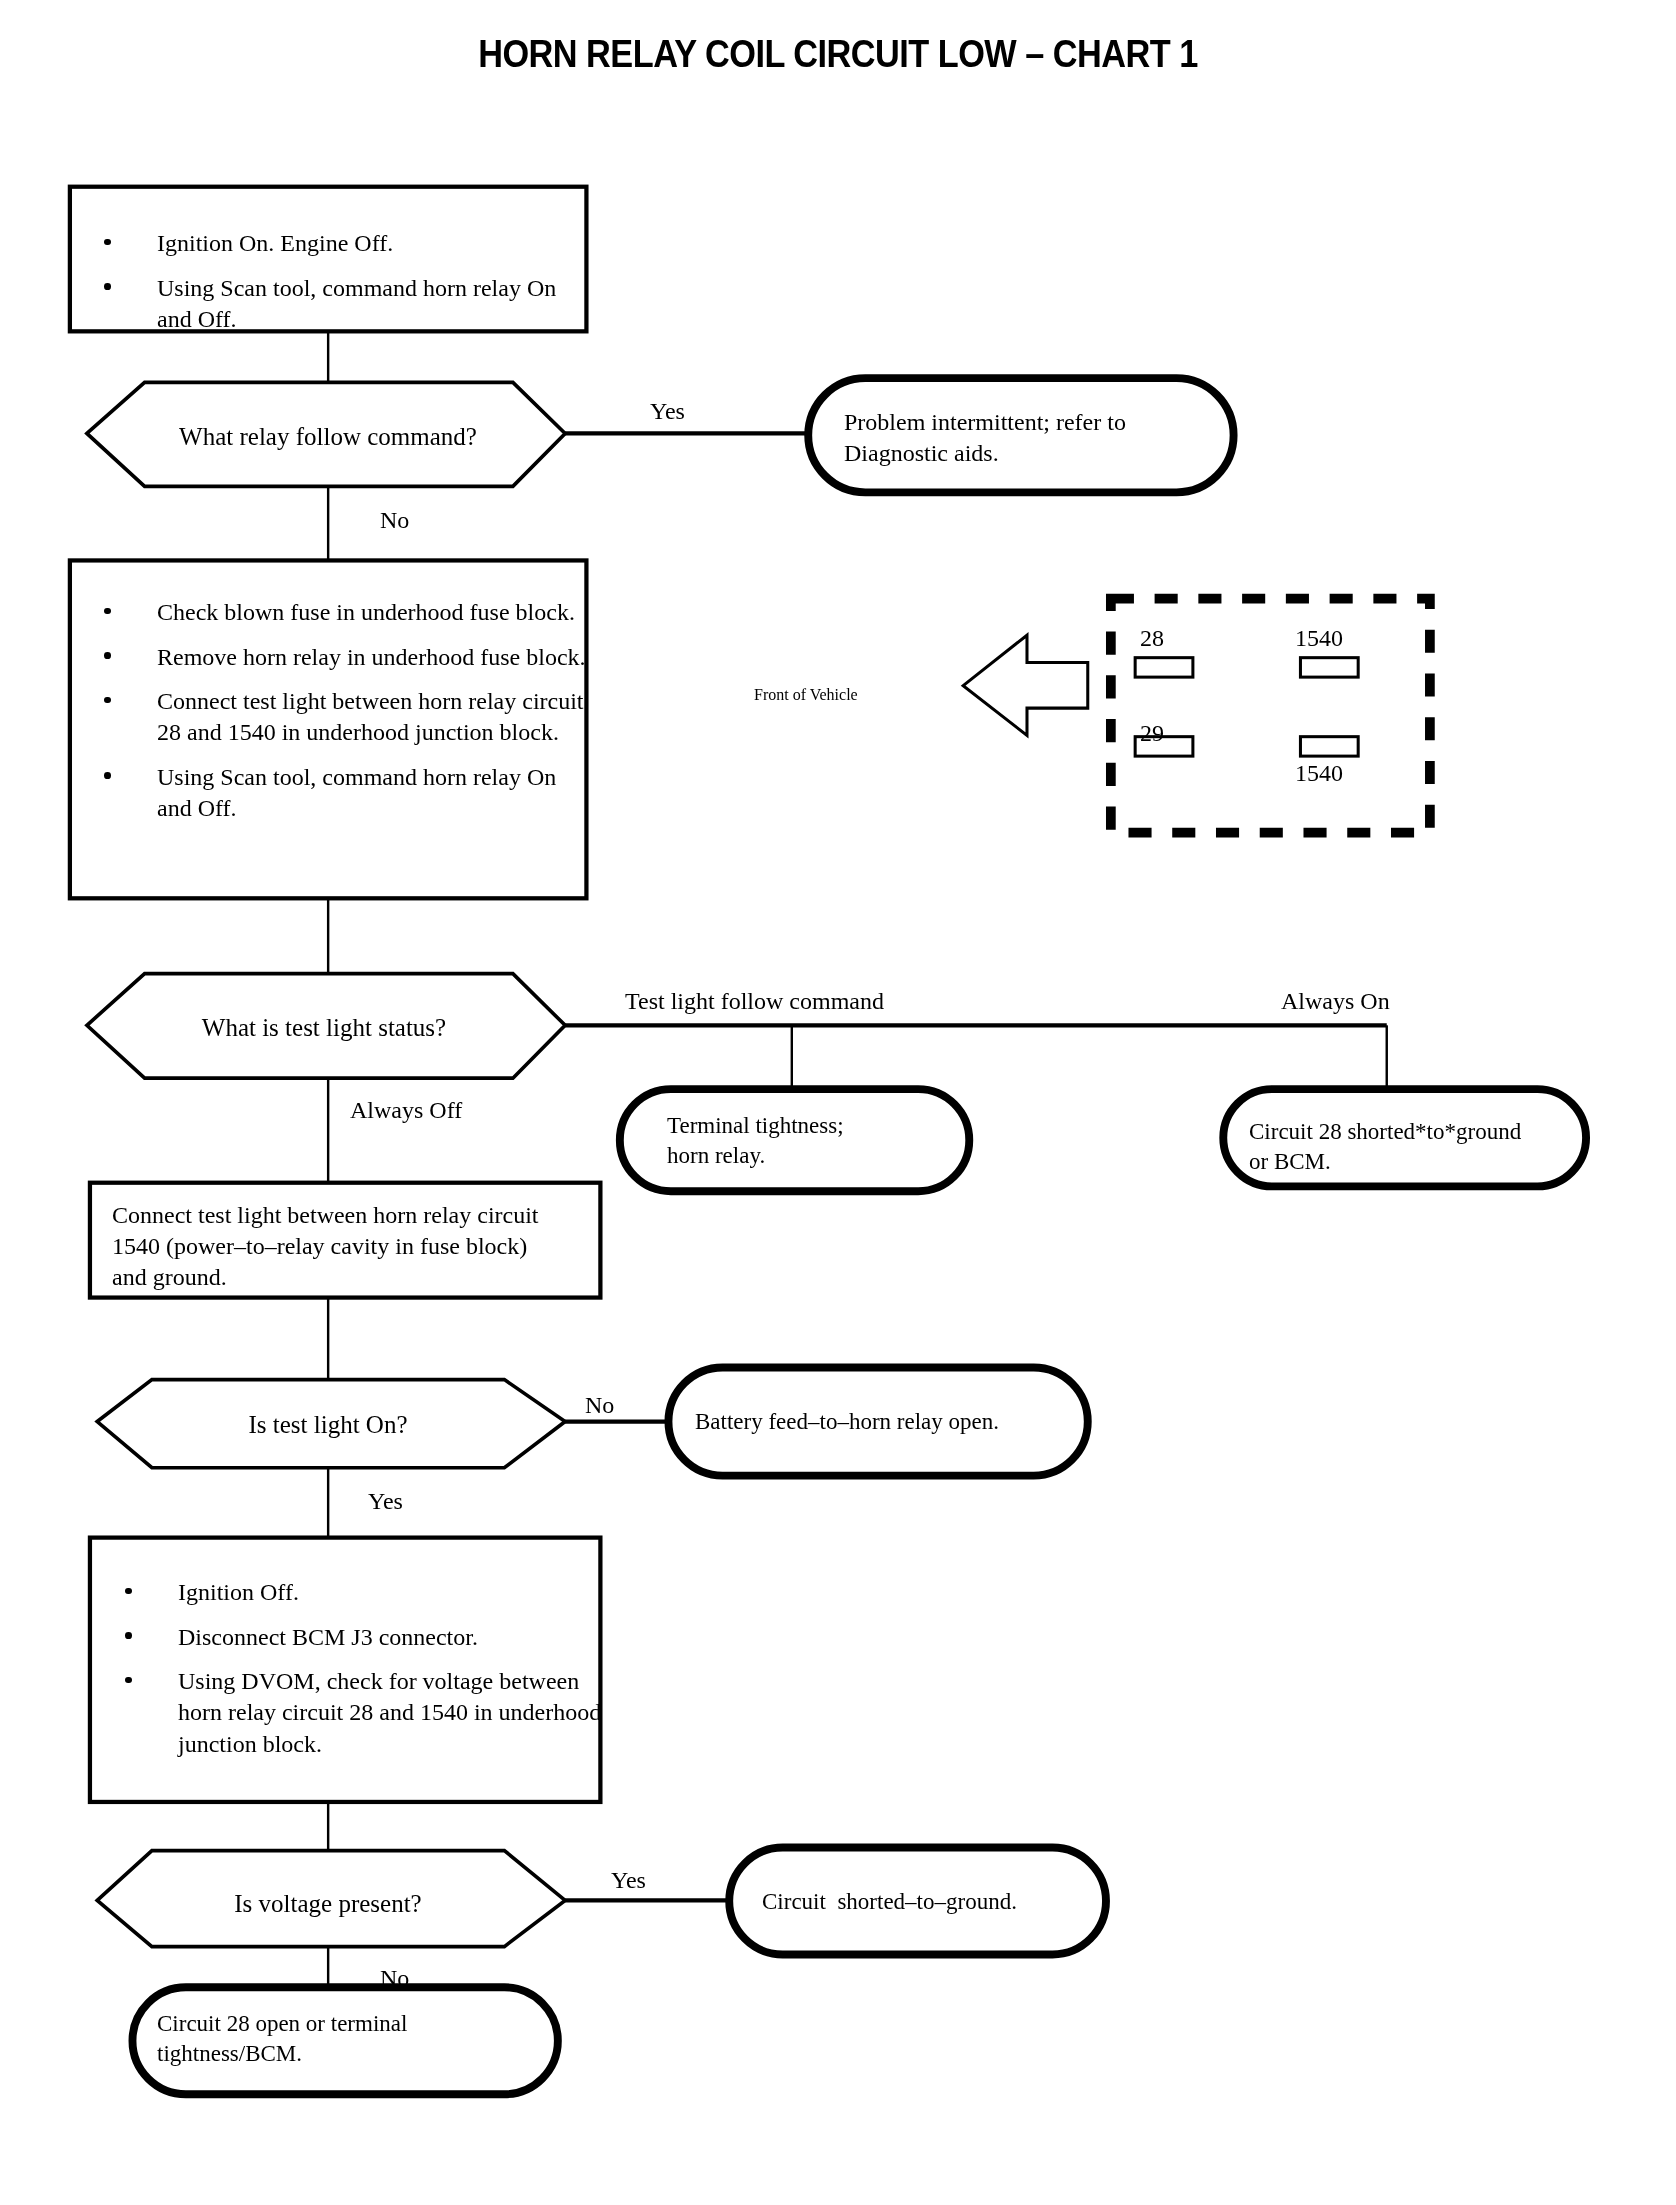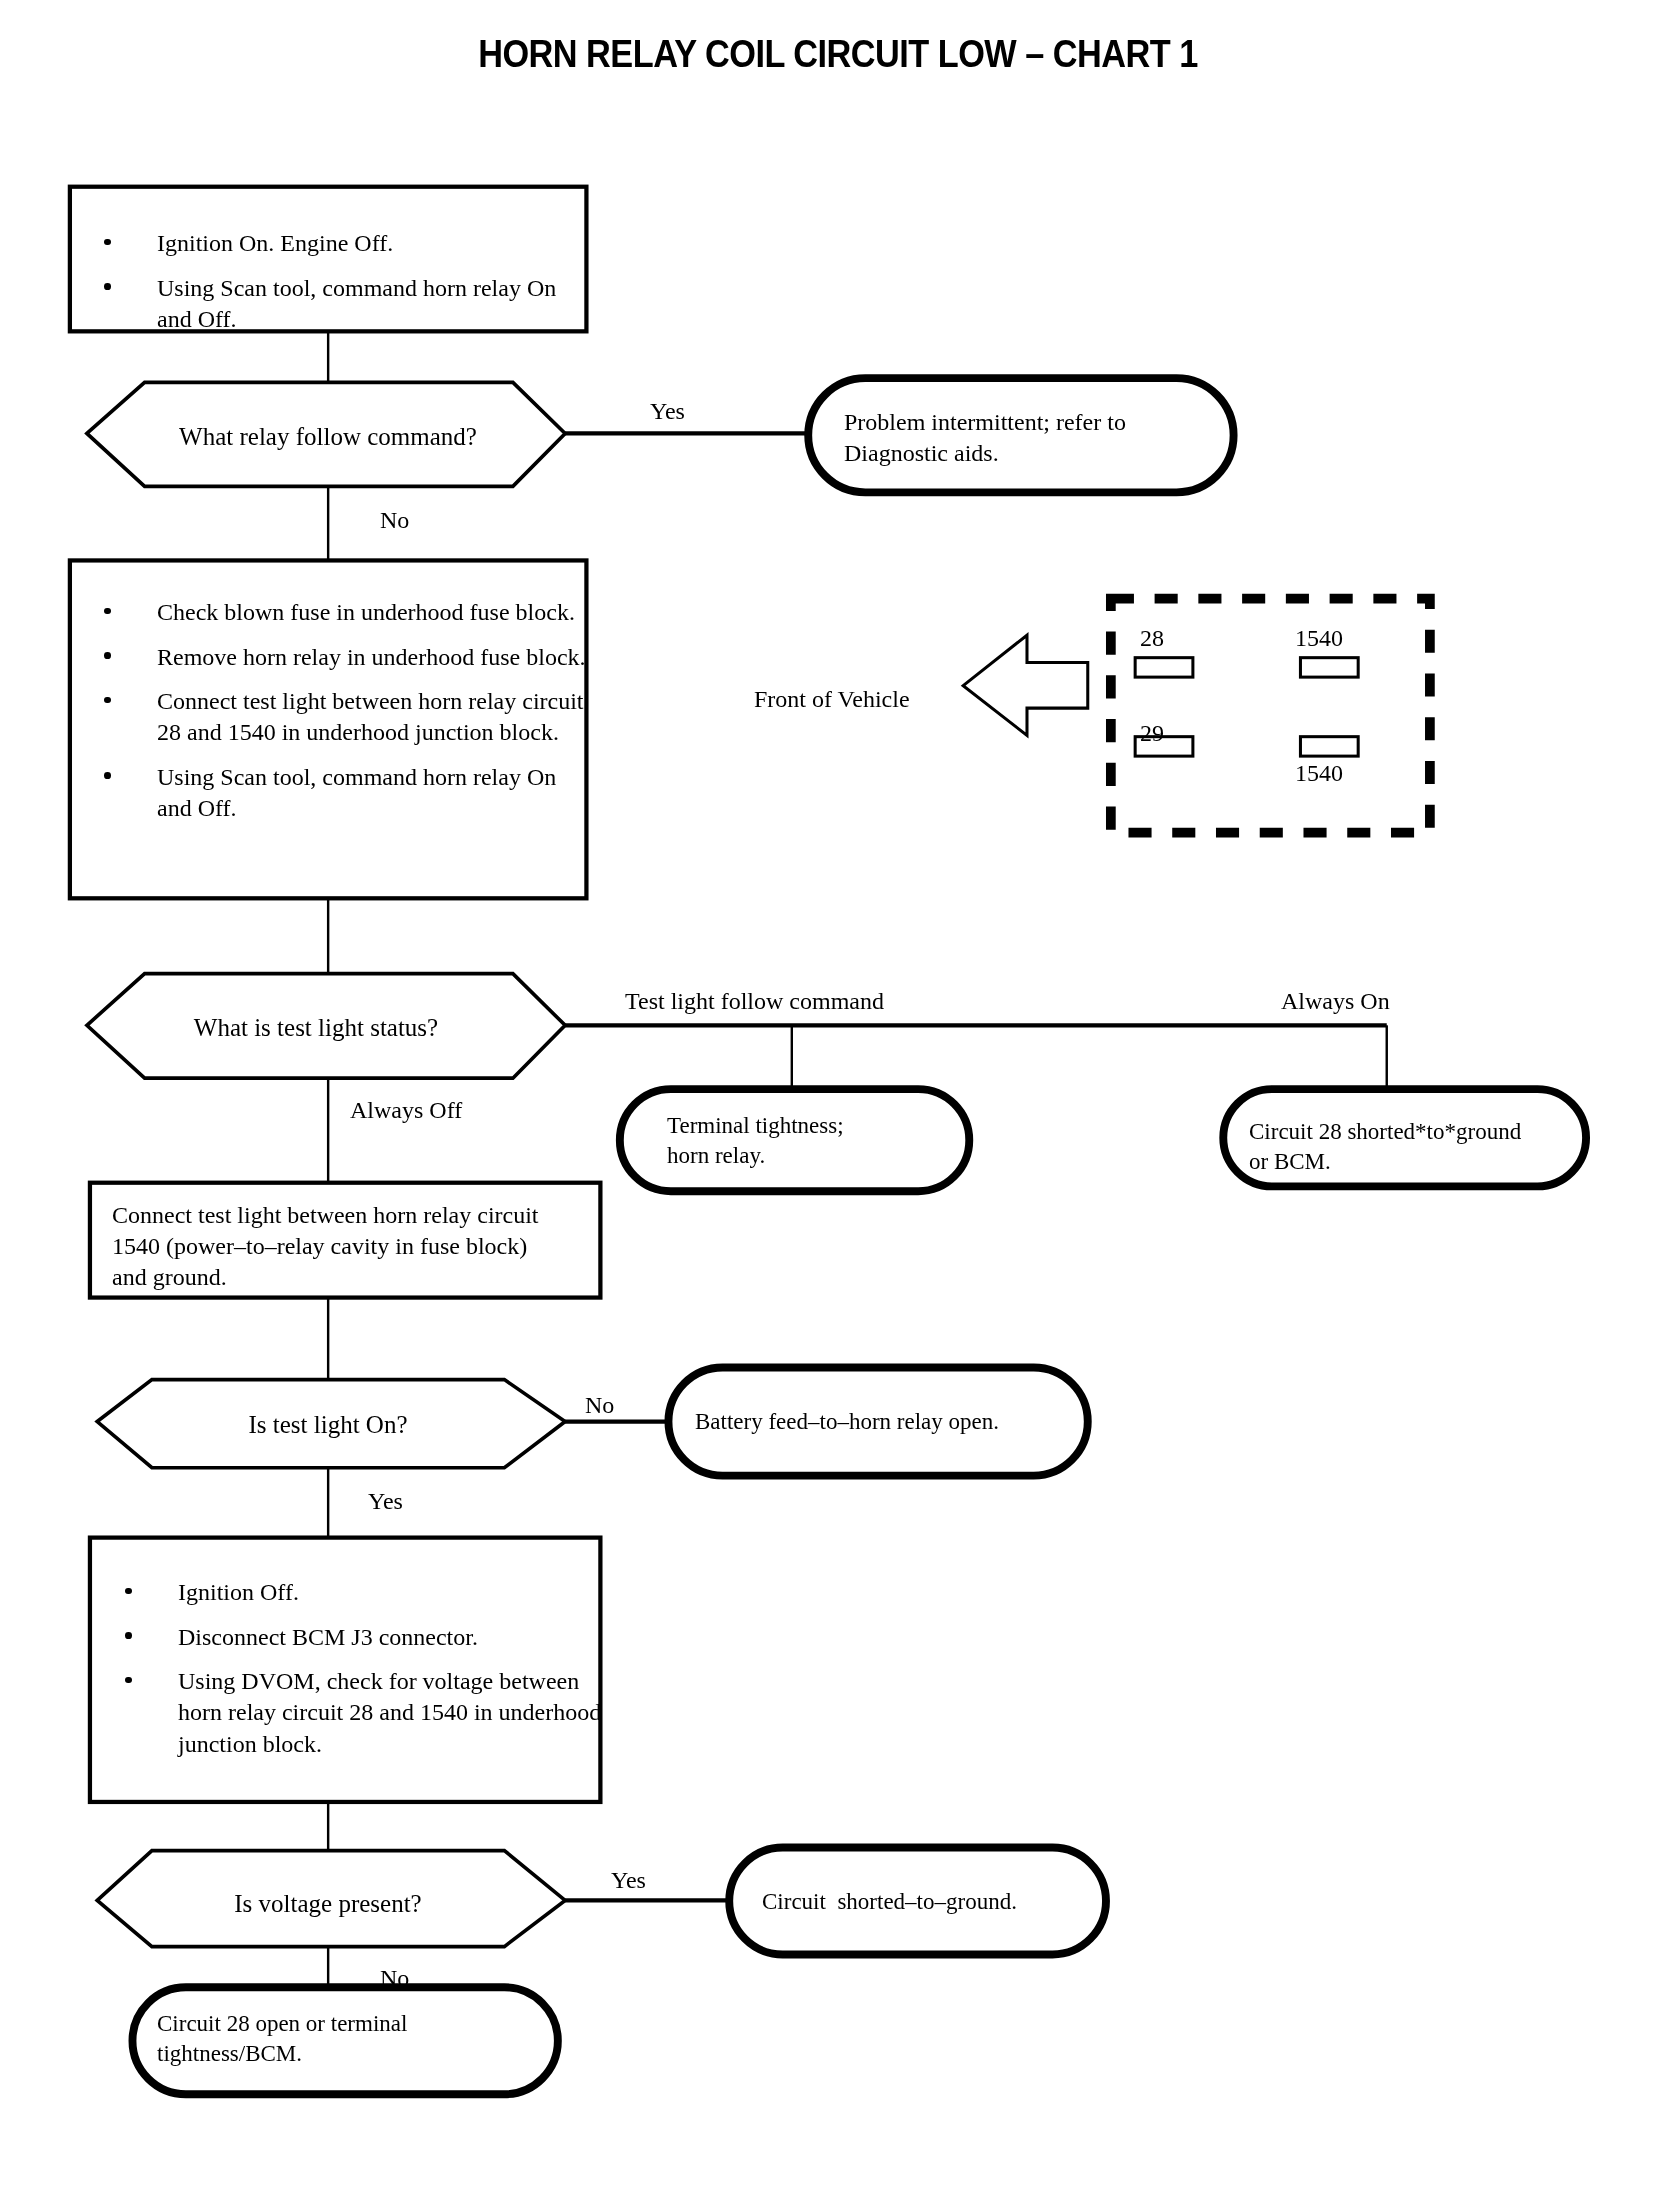--- a/index.html
+++ b/index.html
@@ -39,21 +39,21 @@
     position:absolute;left:13.4px;top:0.44em;width:6.7px;height:6.7px;
     background:#000;border-radius:50%;
   }
 
   
   .elabel{position:absolute;font-size:24px;white-space:nowrap;}
 
   
   .pinlbl{position:absolute;font-size:24px;white-space:nowrap;}
 
-  .fov{position:absolute;font-size:24px;white-space:nowrap;text-align:center;}
+  .fov{position:absolute;font-size:16px;white-space:nowrap;text-align:center;}
 </style>
 </head>
 <body>
 
 <div id="sheet">
 
   <div class="chart-title">HORN RELAY COIL CIRCUIT LOW – CHART 1</div>
 
   <svg class="layer" viewBox="0 0 2758 3628" xmlns="http://www.w3.org/2000/svg">
 
@@ -133,21 +133,21 @@
     <li><span class="bul"></span><span>Connect test light between horn relay circuit 28 and 1540 in underhood junction block.</span></li>
     <li><span class="bul"></span><span>Using Scan tool, command horn relay On and Off.</span></li>
   </ul>
 
   <div class="fov" style="left:754px;top:686px;">Front of Vehicle</div>
   <div class="pinlbl" style="left:1140px;top:625px;">28</div>
   <div class="pinlbl" style="left:1295px;top:625px;">1540</div>
   <div class="pinlbl" style="left:1140px;top:720px;">29</div>
   <div class="pinlbl" style="left:1295px;top:760px;">1540</div>
 
-  <div class="tblock fs41" style="left:146px;top:1012px;width:340px;text-align:center;">What is test light status?</div>
+  <div class="tblock fs41" style="left:154px;top:1012px;width:340px;text-align:center;">What is test light status?</div>
   <div class="elabel" style="left:625px;top:988px;">Test light follow command</div>
   <div class="elabel" style="left:1281px;top:988px;">Always On</div>
   <div class="elabel" style="left:350px;top:1097px;">Always Off</div>
 
   <div class="tblock fs38" style="left:667px;top:1111px;width:292px;">Terminal tightness;
 horn relay.</div>
   <div class="tblock fs38" style="left:1249px;top:1117px;width:340px;">Circuit 28 shorted*to*ground
 or BCM.</div>
 
   <div class="tblock fs40" style="left:112px;top:1200px;width:486px;">Connect test light between horn relay circuit

